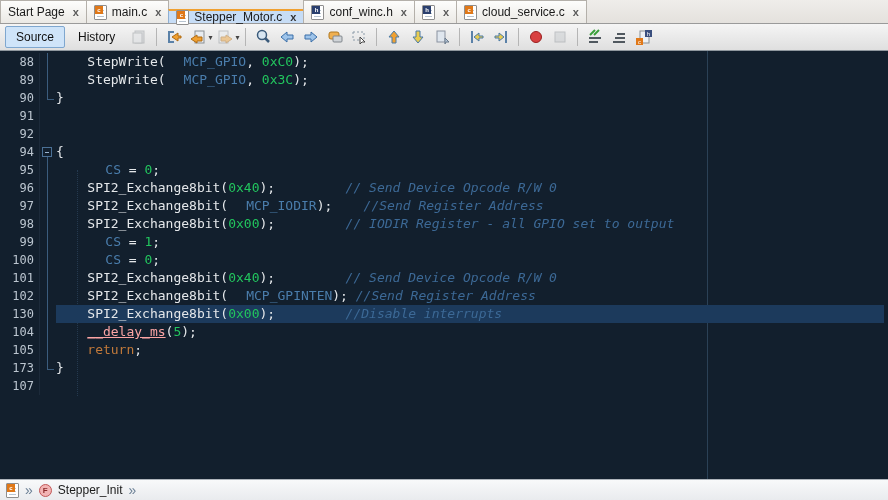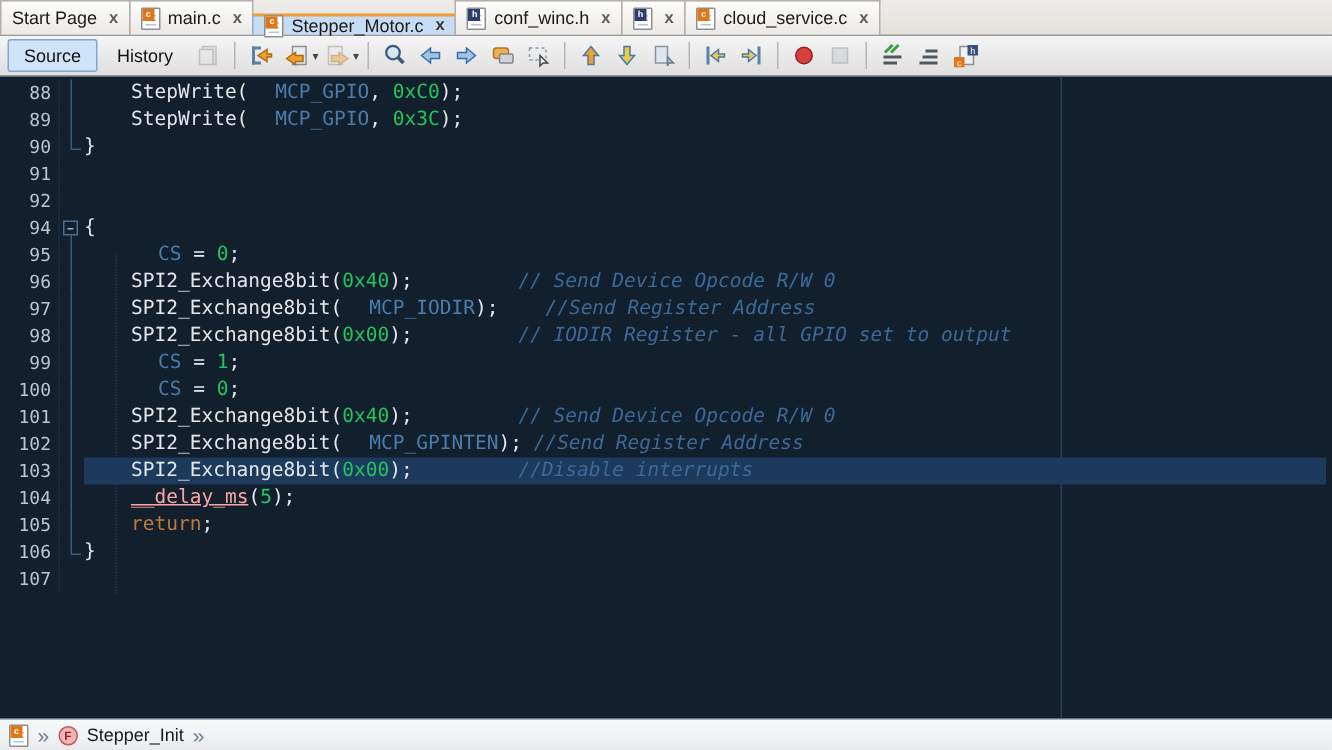--- a/index.html
+++ b/index.html
@@ -318,36 +318,36 @@
           <div class="ln">101</div>
           <div class="fold fold-line"></div>
           <pre class="code"><span class="sp">    SPI2_Exchange8bit(</span><span class="snum">0x40</span><span class="sp">);         </span><span class="scmt">// Send Device Opcode R/W 0</span></pre>
         </div>
         <div class="row">
           <div class="ln">102</div>
           <div class="fold fold-line"></div>
           <pre class="code"><span class="sp">    SPI2_Exchange8bit(</span><span class="sm">MCP_GPINTEN</span><span class="sp">); </span><span class="scmt">//Send Register Address</span></pre>
         </div>
         <div class="row hl">
-          <div class="ln">103</div>
+          <div class="ln">130</div>
           <div class="fold fold-line"></div>
           <pre class="code"><span class="sp">    SPI2_Exchange8bit(</span><span class="snum">0x00</span><span class="sp">);         </span><span class="scmt">//Disable interrupts</span></pre>
         </div>
         <div class="row">
           <div class="ln">104</div>
           <div class="fold fold-line"></div>
           <pre class="code"><span class="sp">    </span><span class="smu">__delay_ms</span><span class="sp">(</span><span class="snum">5</span><span class="sp">);</span></pre>
         </div>
         <div class="row">
           <div class="ln">105</div>
           <div class="fold fold-line"></div>
           <pre class="code"><span class="sp">    </span><span class="sret">return</span><span class="sp">;</span></pre>
         </div>
         <div class="row">
-          <div class="ln">106</div>
+          <div class="ln">173</div>
           <div class="fold fold-end"></div>
           <pre class="code"><span class="sp">}</span></pre>
         </div>
         <div class="row">
           <div class="ln">107</div>
           <div class="fold"></div>
           <pre class="code"></pre>
         </div>
       </div>
   </div>

